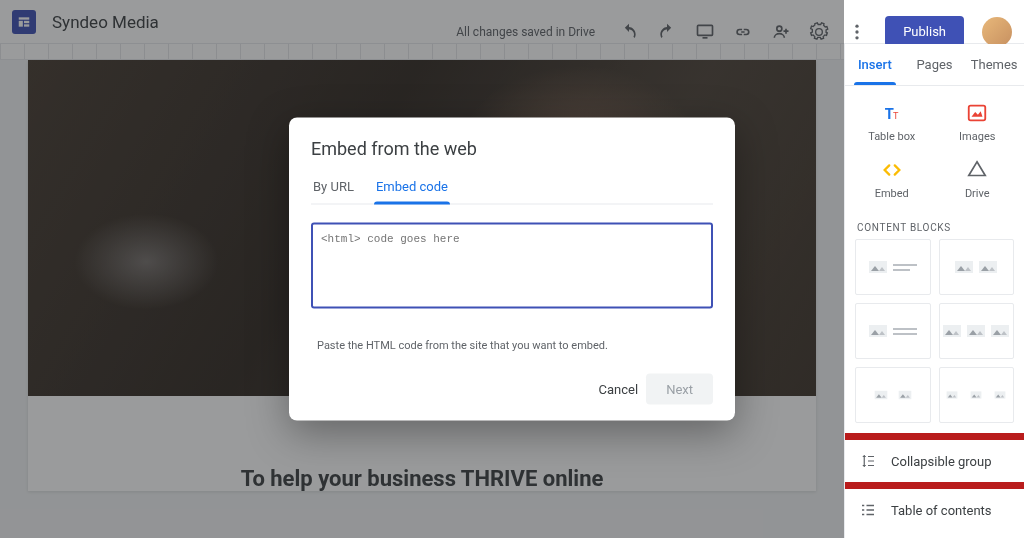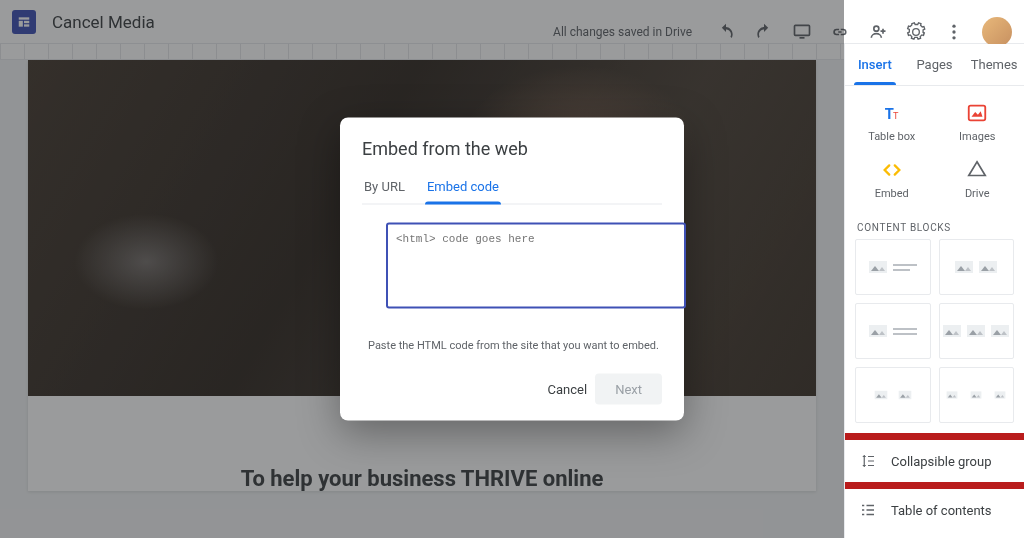--- a/index.html
+++ b/index.html
@@ -53,45 +53,45 @@
     .thumb-img::after { content:""; position:absolute; right:2px; bottom:2px; width:0; height:0; border-left:3px solid transparent; border-right:3px solid transparent; border-bottom:4px solid #bdc1c6; }
     .thumb-lines { width:24px; display:flex; flex-direction:column; gap:3px; }
     .thumb-lines span { display:block; height:2px; background:#bdc1c6; }
 
     .sb-list-item { display:flex; align-items:center; gap:14px; padding:12px 14px; border-top:7px solid #b91c1c; cursor:pointer; }
     .sb-list-item svg { width:18px; height:18px; fill:#5f6368; }
     .sb-list-label { font-size:13px; color:#3c4043; }
 
     
     .scrim { position:absolute; inset:0; background: rgba(32,33,36,.45); z-index:5; }
-    .modal { position:absolute; left:50%; top:50%; transform:translate(-50%,-50%); width:344px; background:#fff; border-radius:8px; box-shadow:0 12px 40px rgba(0,0,0,.35); z-index:6; padding: 20px 22px 16px; }
+    .modal { position:absolute; left:50%; top:50%; transform:translate(-50%,-50%); width:446px; background:#fff; border-radius:8px; box-shadow:0 12px 40px rgba(0,0,0,.35); z-index:6; padding: 20px 22px 16px; }
     .modal-title { font-size:18px; color:#3c4043; font-weight:400; margin-bottom:14px; }
     .modal-tabs { display:flex; gap:18px; border-bottom:1px solid #e8eaed; margin-bottom:18px; }
     .modal-tab { font-size:13px; color:#5f6368; padding:6px 2px 10px; cursor:pointer; position:relative; }
     .modal-tab.active { color:#1a73e8; font-weight:400; }
     .modal-tab.active::after { content:""; position:absolute; bottom:-1px; left:0; right:0; height:3px; background:#1a73e8; border-radius:3px 3px 0 0; }
-    .code-area { width:100%; height:86px; border:2px solid #3f51b5; border-radius:3px; resize:none; font-family: 'Courier New', monospace; font-size:11px; color:#5f6368; padding:8px; outline:none;margin-left:24px; }
+    .code-area { width:100%; height:86px; border:2px solid #3f51b5; border-radius:3px; resize:none; font-family: 'Courier New', monospace; font-size:11px; color:#5f6368; padding:8px; outline:none; }
     .helper { font-size:11px; color:#5f6368; margin-top:26px; padding-left:6px; }
     .modal-actions { display:flex; justify-content:flex-end; gap:0; margin-top:22px; align-items:center; }
     .btn-cancel { background:none; border:none; color:#3c4043; font-size:13px; cursor:pointer; padding:6px 8px; }
     .btn-next { background:#f1f3f4; color:#9aa0a6; border:none; padding:8px 20px; border-radius:4px; font-size:13px; cursor:default; }
   </style>
 </head>
 <body>
 
 <div class="topbar">
   <div class="brand-icon">
     <svg viewBox="0 0 24 24">
         <rect x="3" y="4" width="18" height="4"></rect>
         <rect x="3" y="10" width="7" height="10"></rect>
         <rect x="12" y="10" width="9" height="4"></rect>
         <rect x="12" y="16" width="9" height="4"></rect>
       </svg>
   </div>
-  <div class="site-title">Cancel Media</div>
+  <div class="site-title">Syndeo Media</div>
   <div class="topbar-right">
     <span class="save-txt">All changes saved in Drive</span>
     <svg class="tb-icon" viewBox="0 0 24 24">
         <path d="M12 5V2L7 7l5 5V9c3.3 0 6 2.7 6 6 0 1-.3 2-.7 2.8l1.5 1.5C19.5 18 20 16.5 20 15c0-5-4-9-8-9z"></path>
       </svg>
     <svg class="tb-icon" viewBox="0 0 24 24">
         <path d="M12 5V2l5 5-5 5V9c-3.3 0-6 2.7-6 6 0 1 .3 2 .7 2.8l-1.5 1.5C4.5 18 4 16.5 4 15c0-5 4-9 8-9z"></path>
       </svg>
     <svg class="tb-icon" viewBox="0 0 24 24">
         <rect x="3" y="4" width="18" height="12" rx="1" fill="none" stroke="#5f6368" stroke-width="2"></rect>
@@ -106,20 +106,21 @@
         <path d="M18 8v6M15 11h6" stroke="#5f6368" stroke-width="2"></path>
       </svg>
     <svg class="tb-icon" viewBox="0 0 24 24">
         <path d="M12 8a4 4 0 100 8 4 4 0 000-8zm8 4l2 1-1 3-2-.5-2 2 .5 2-3 1-1-2h-3l-1 2-3-1 .5-2-2-2-2 .5-1-3 2-1v-3l-2-1 1-3 2 .5 2-2L7 2l3-1 1 2h3l1-2 3 1-.5 2 2 2 2-.5 1 3-2 1v3z" fill="none" stroke="#5f6368" stroke-width="1.6"></path>
       </svg>
     <svg class="tb-icon" viewBox="0 0 24 24">
         <circle cx="12" cy="5" r="2"></circle>
         <circle cx="12" cy="12" r="2"></circle>
         <circle cx="12" cy="19" r="2"></circle>
       </svg>
+    <button class="publish-btn">Publish</button>
     <div class="avatar"></div>
   </div>
 </div>
 
 <div class="main">
   <div class="canvas-area">
     <div class="ruler"></div>
     <div class="page">
       <div class="hero">
         <div class="hero-title">Sy</div>

